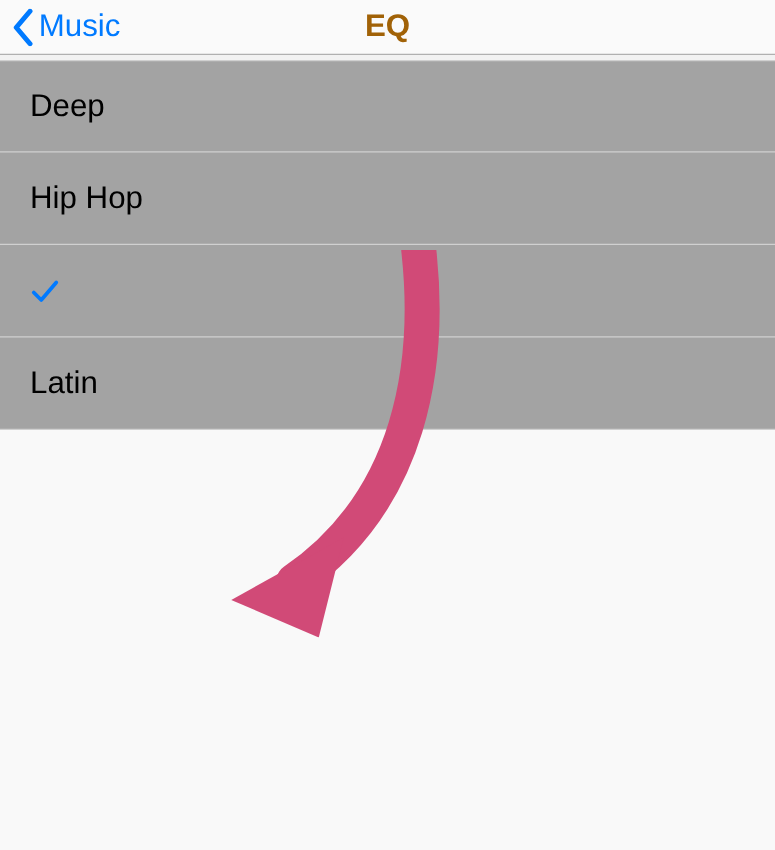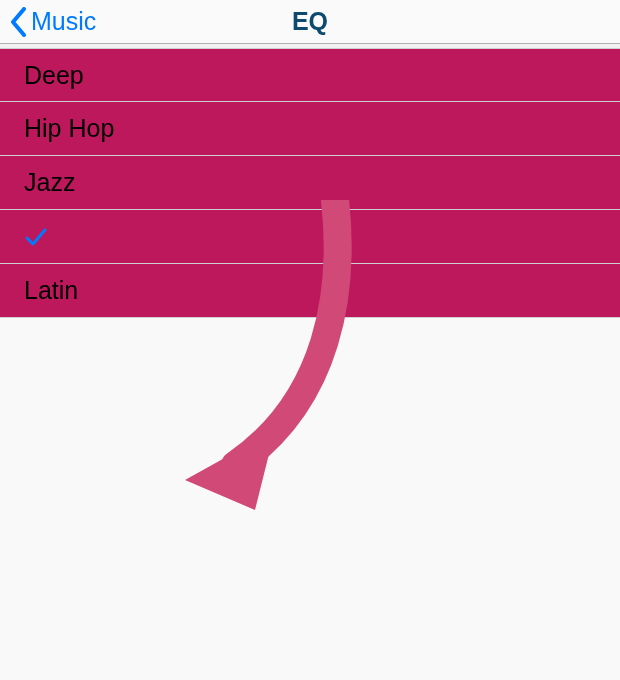--- a/index.html
+++ b/index.html
@@ -31,36 +31,36 @@
       width: 17px;
       height: 30px;
       margin-right: 4px;
     }
     .nav-title {
       position: absolute;
       left: 50%;
       transform: translateX(-50%);
       font-size: 25px;
       font-weight: 600;
-      color: #0c4a6e;
+      color: #a16207;
     }
     .list {
       background: #fff;
     }
     .row {
       display: flex;
       align-items: center;
       justify-content: space-between;
-      height: 54px;
+      height: 74px;
       padding: 0 8px 0 24px;
       border-bottom: 1px solid #d0d0d0;
       font-size: 25px;
       color: #000;
       cursor: pointer;
-      background: #be185d;
+      background: #a3a3a3;
     }
     .row:first-child {
       border-top: 1px solid #d0d0d0;
     }
     .check {
       width: 24px;
       height: 24px;
       color: #007aff;
       flex-shrink: 0;
     }
@@ -97,23 +97,20 @@
   <div class="row">
     <span>Deep</span>
   </div>
 
 
 
   <div class="row">
     <span>Hip Hop</span>
   </div>
 
-  <div class="row">
-    <span>Jazz</span>
-  </div>
 
   <div class="row">
     <svg class="check" viewBox="0 0 24 24">
       <polyline points="3,13 9,19 21,5" fill="none" stroke="#007aff" stroke-width="3" stroke-linecap="round" stroke-linejoin="round"></polyline>
     </svg>
   </div>
 
   <div class="row">
     <span>Latin</span>
   </div>

